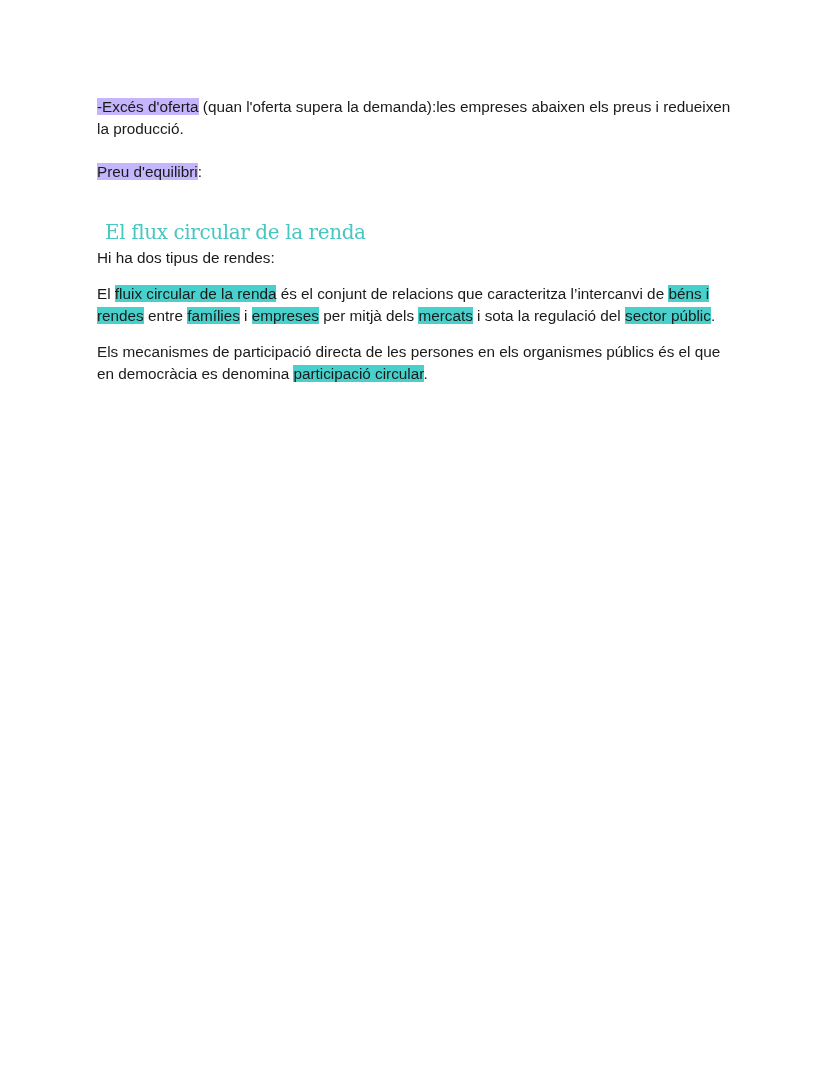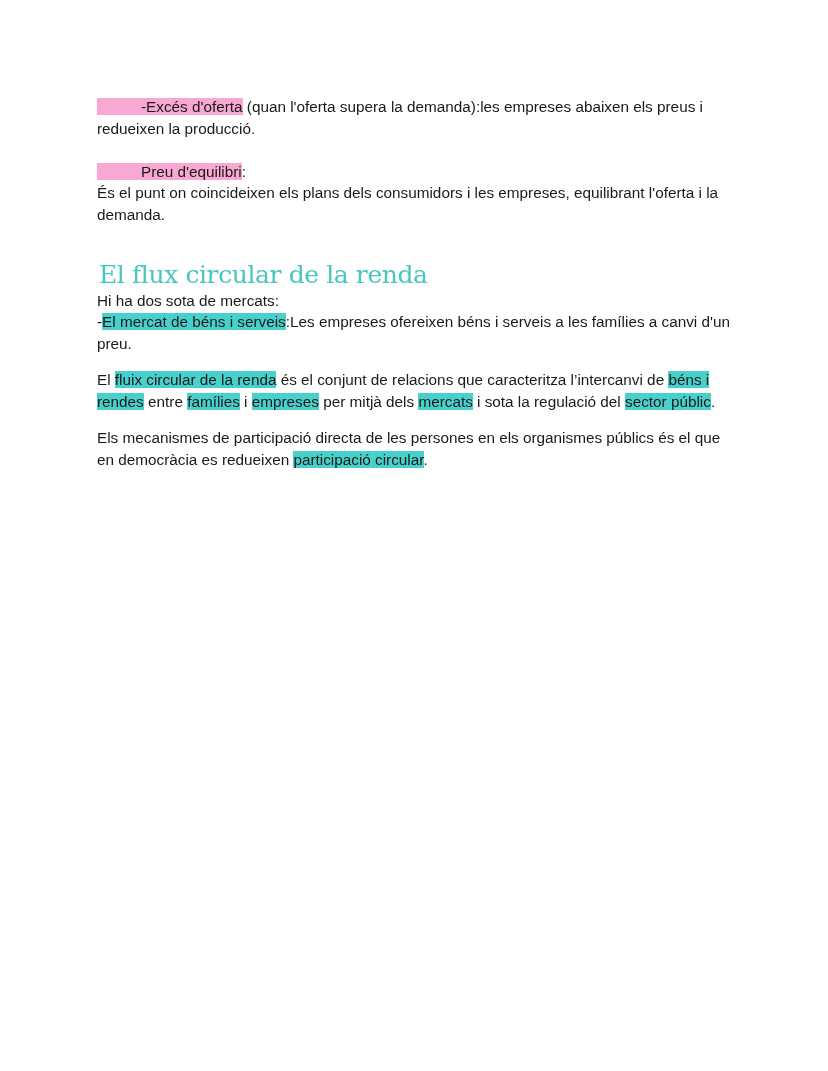--- a/index.html
+++ b/index.html
@@ -5,39 +5,37 @@
   html, body { margin: 0; padding: 0; background: #ffffff; }
   body { width: 828px; height: 1071px; position: relative; overflow: hidden; }
   .page {
     position: absolute; left: 97px; top: 96px; width: 640px;
     font-family: "Liberation Sans", sans-serif;
     font-size: 15.3px; line-height: 21.5px; color: #1a1a1a;
   }
   p { margin: 0; }
   .gap { height: 21.5px; }
   .gap-s { height: 15px; }
-  .hl-y { background: #f9a8d4; padding-left: 44px; }
+  .hl-y { background: #c4b5fd; }
   .hl-c { background: #48d1cc; }
   b { font-weight: normal; }
   h2 {
-    margin: 16px 0 3px 2px;
+    margin: 16px 0 3px 8px;
     font-family: "DejaVu Serif", serif; font-weight: normal;
-    font-size: 25px; line-height: 24px; color: #48c6c0; letter-spacing: -0.4px;
+    font-size: 20px; line-height: 24px; color: #48c6c0; letter-spacing: -0.4px;
   }
 </style>
 </head>
 <body>
 
 <div class="page">
   <p><span class="hl-y">-Excés d'oferta</span><span> (quan l'oferta supera la demanda):les empreses abaixen els preus i redueixen la producció.</span></p>
   <div class="gap"></div>
   <p><b class="hl-y">Preu d'equilibri</b><span>:</span></p>
-  <p>És el punt on coincideixen els plans dels consumidors i les empreses, equilibrant l'oferta i la demanda.</p>
   <div class="gap"></div>
 
   <h2>El flux circular de la renda</h2>
-  <p>Hi ha dos sota de mercats:</p>
-  <p><span>-</span><span class="hl-c">El mercat de béns i serveis</span><span>:Les empreses ofereixen béns i serveis a les famílies a canvi d'un preu.</span></p>
+  <p>Hi ha dos tipus de rendes:</p>
   <div class="gap-s"></div>
   <p><span>El </span><span class="hl-c">fluix circular de la renda</span><span> és el conjunt de relacions que caracteritza l’intercanvi de </span><span class="hl-c">béns i rendes</span><span> entre </span><span class="hl-c">famílies</span><span> i </span><span class="hl-c">empreses</span><span> per mitjà dels </span><span class="hl-c">mercats</span><span> i sota la regulació del </span><span class="hl-c">sector públic</span><span>.</span></p>
   <div class="gap-s"></div>
-  <p><span>Els mecanismes de participació directa de les persones en els organismes públics és el que en democràcia es redueixen </span><span class="hl-c">participació circular</span><span>.</span></p>
+  <p><span>Els mecanismes de participació directa de les persones en els organismes públics és el que en democràcia es denomina </span><span class="hl-c">participació circular</span><span>.</span></p>
 </div>
 
 </body></html>

